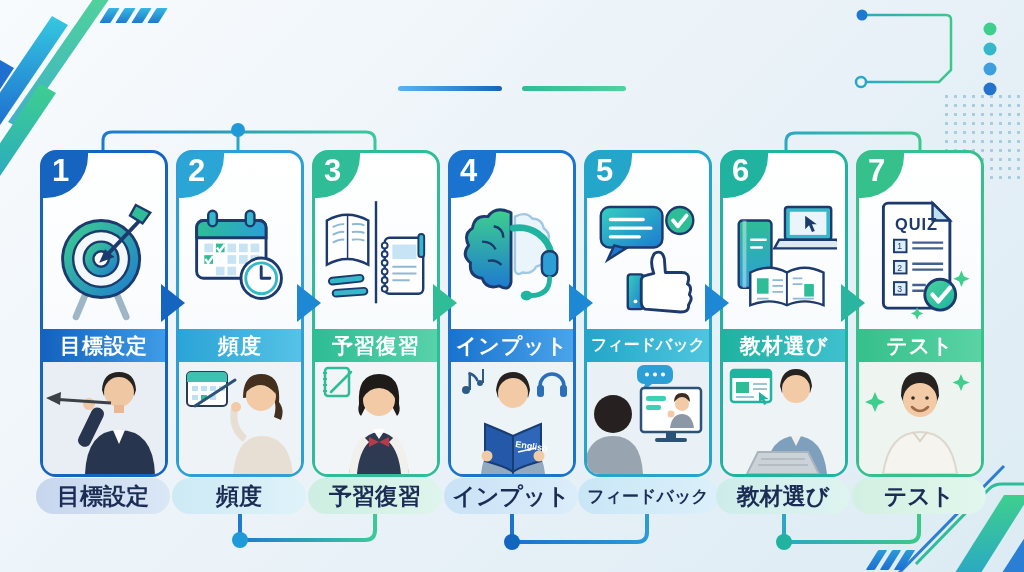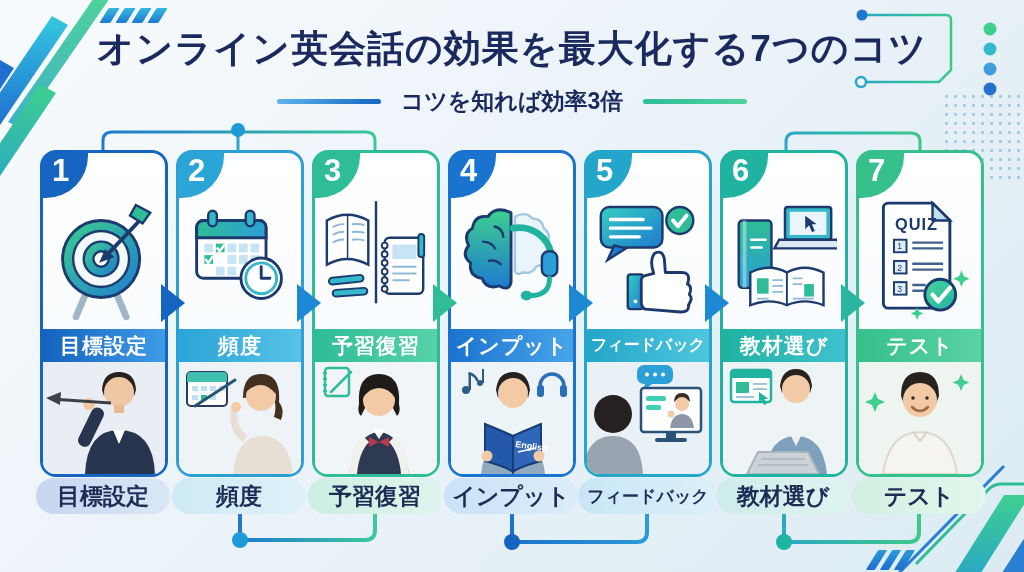--- a/index.html
+++ b/index.html
@@ -130,24 +130,22 @@
   </svg>
 
   <div class="dotgrid"></div>
 
   <div class="slashes">
     <span></span>
       <span></span>
       <span></span>
       <span></span>
   </div>
-  <h1 class="title" style="margin:0">オンライン英会話の効果を最大化する7つのコツ</h1>
   <div class="subrow">
     <span class="sline left"></span>
-    <div class="subtitle">コツを知れば効率3倍</div>
     <span class="sline right"></span>
   </div>
 
   <div class="card c1" style="left:40px">
     <div class="badge">1</div>
     <div class="icon-area">
       <svg width="106" height="130" viewBox="0 0 110 132">
         <defs>
             <linearGradient id="i1g" x1="0" y1="0" x2="1" y2="1">
           <stop offset="0" stop-color="#3ecf8e"></stop>

